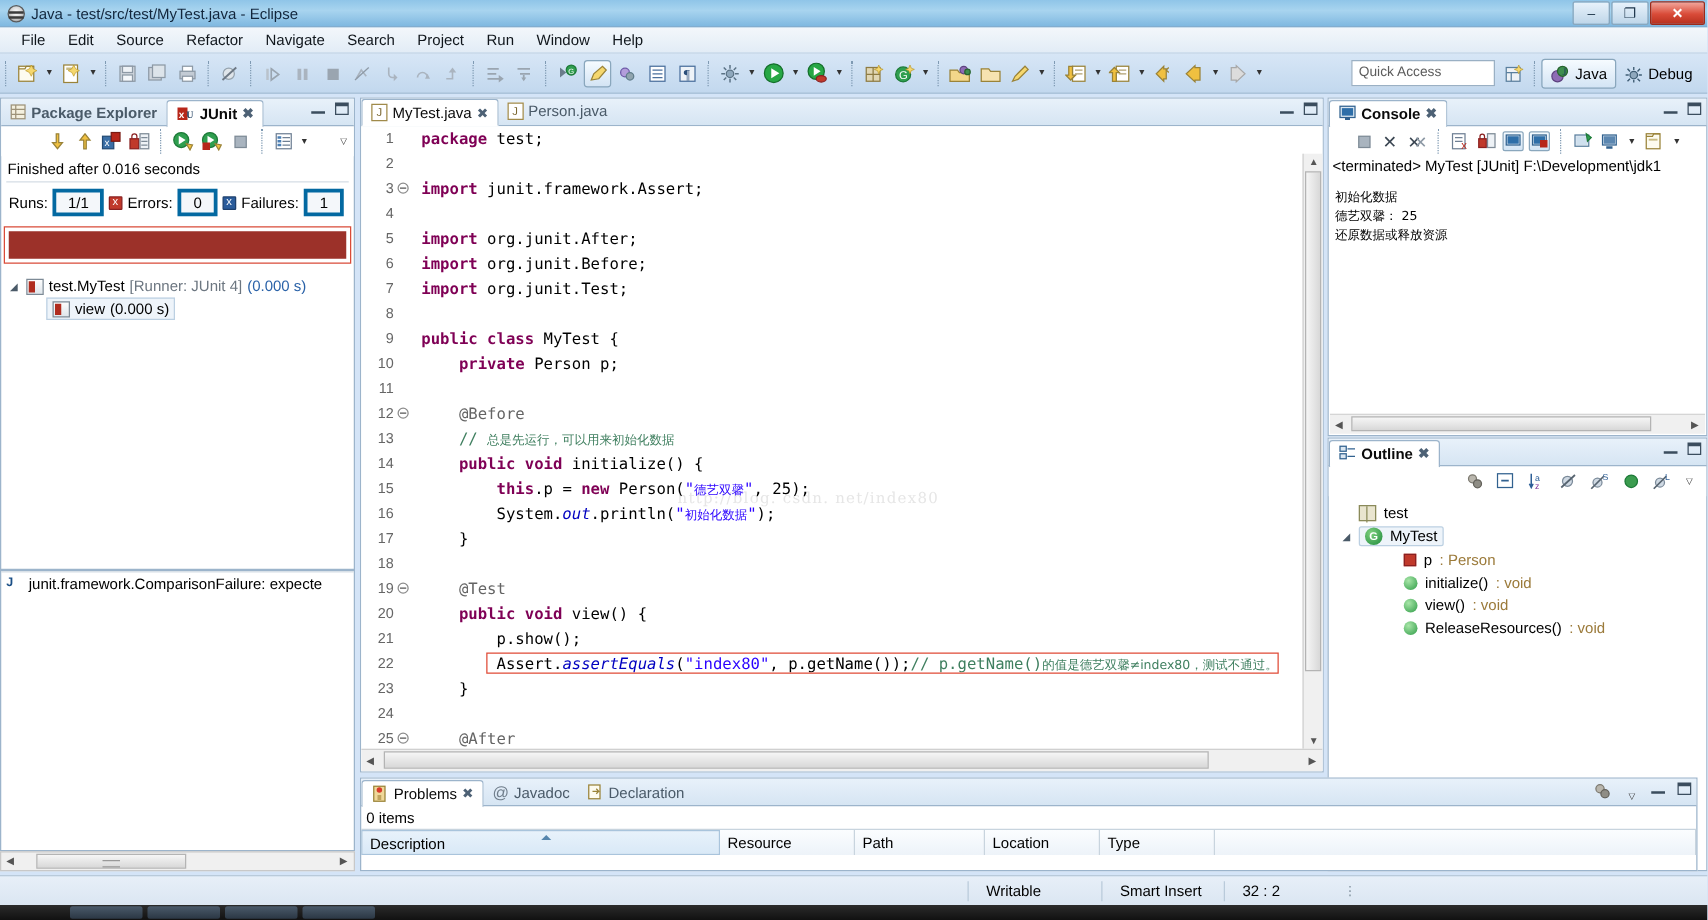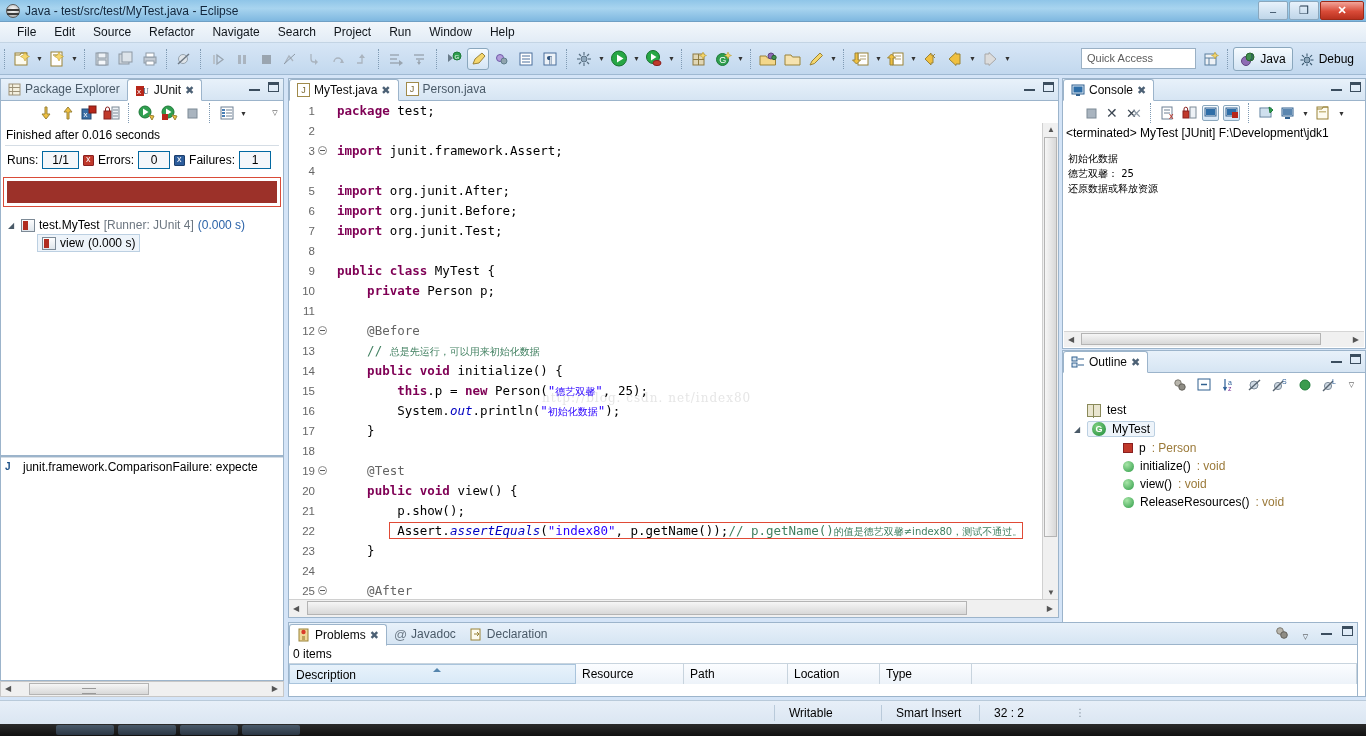--- a/index.html
+++ b/index.html
@@ -77,21 +77,21 @@
   }
   .persp.active{
     border:1px solid #8aa7bd;border-radius:3px;
     background:linear-gradient(to bottom,#f6fbff,#d3e4f4);
   }
 
   
   .view{ position:absolute; background:#fff; border:1px solid #9cb4cb; }
   .view-tabs{
     height:22px;background:linear-gradient(to bottom,#e8f1fa,#d6e5f3);
-    display:flex;align-items:flex-end;border-bottom:1px solid #9cb4cb;position:relative;
+    display:flex;align-items:center;border-bottom:1px solid #9cb4cb;position:relative;font-weight:bold;
   }
   .vtab{
     display:flex;align-items:center;gap:4px;height:22px;padding:0 7px;font-size:12px;color:#4a5a68;
   }
   .vtab.active{
     background:#fff;color:#0a0a0a;
     border:1px solid #9cb4cb;border-bottom:1px solid #fff;border-radius:3px 3px 0 0;
     position:relative;top:1px;
   }
   .vtab .x{ font-size:11px;color:#4d6175; }
@@ -101,21 +101,21 @@
 
   .view-toolbar{
     height:24px;background:#fff;display:flex;align-items:center;gap:3px;padding:0 4px;
   }
 
   
   #junit{ left:0; top:78px; width:284px; height:378px; }
   .junit-status{ font-size:12px;padding:3px 5px 2px 5px;}
   .junit-hr{ height:1px;background:#d5dde5;margin:1px 4px;}
   .counts{ display:flex;align-items:center;gap:4px;padding:4px 6px;font-size:12px;}
-  .count-box{ border:1px solid #0369a1;background:#f4f7fa;padding:1px 9px;min-width:32px;text-align:center;}
+  .count-box{ border:3px solid #0369a1;background:#f4f7fa;padding:1px 9px;min-width:32px;text-align:center;}
   .mini-ico{ width:11px;height:11px;display:inline-block;border:1px solid #8a2020;background:#c0392b;
              position:relative;border-radius:1px;}
   .mini-ico.blue{ background:#2b5c9b;border-color:#1d3f6c;}
   .mini-ico::after{content:"x";position:absolute;left:2px;top:-2px;color:#fff;font-size:9px;line-height:11px;font-family:"Liberation Sans",sans-serif;}
   .progress-wrap{ margin:4px 2px; border:1px solid #d94b38; padding:3px; }
   .progress-bar{ height:22px; background:#9c3129; }
   .tree{ padding:6px 4px;font-size:12px;}
   .tree-row{ display:flex;align-items:center;gap:4px;padding:1px 0;}
   .tw{ width:12px;text-align:center;color:#4a5a68;font-size:8px;}
   .test-ico{ width:14px;height:13px;background:linear-gradient(to bottom,#fdfdfd,#dfe6ec);border:1px solid #7d8a96;position:relative;}
@@ -200,21 +200,21 @@
     box-shadow:0 0 0 0 #000;}
   .ol-cls{ width:14px;height:14px;border-radius:50%;background:radial-gradient(circle at 35% 32%,#7fd07f,#1d8a3a);
            color:#fff;font-size:9px;font-weight:bold;text-align:center;line-height:14px;}
   .ol-dot{ width:11px;height:11px;border-radius:50%;background:radial-gradient(circle at 35% 32%,#a8e6a8,#2e9b46);}
   .ol-field{ width:10px;height:10px;background:#c0392b;border:1px solid #8a2020;}
   .ret{ color:#9b7a3a; }
   .ol-sel{ background:#eef4fa;border:1px solid #bcd0e2;padding:0 4px;border-radius:2px;}
 
   
   #problems{ left:288px; top:622px; width:1070px; height:75px; }
-  .pr-tabs{ height:22px;background:linear-gradient(to bottom,#e8f1fa,#d6e5f3);display:flex;align-items:flex-start;
+  .pr-tabs{ height:22px;background:linear-gradient(to bottom,#e8f1fa,#d6e5f3);display:flex;align-items:center;
             border-bottom:1px solid #9cb4cb;position:relative;}
   .pr-items{ font-size:12px;padding:2px 4px; }
   .pr-head{ display:flex;height:21px;border-top:1px solid #c8d4de;font-size:12px;}
   .pr-col{ border-right:1px solid #c8d4de;padding:3px 6px;
            background:linear-gradient(to bottom,#fbfdff,#edf3f9);position:relative;}
   .pr-col.sorted{ background:linear-gradient(to bottom,#e8f2fb,#d9e9f7);border:1px solid #a9c4dc;}
   .sort-caret{ position:absolute;left:50%;top:3px;width:0;height:0;border-left:4px solid transparent;
                border-right:4px solid transparent;border-bottom:4px solid #5585ad;}
 
   

